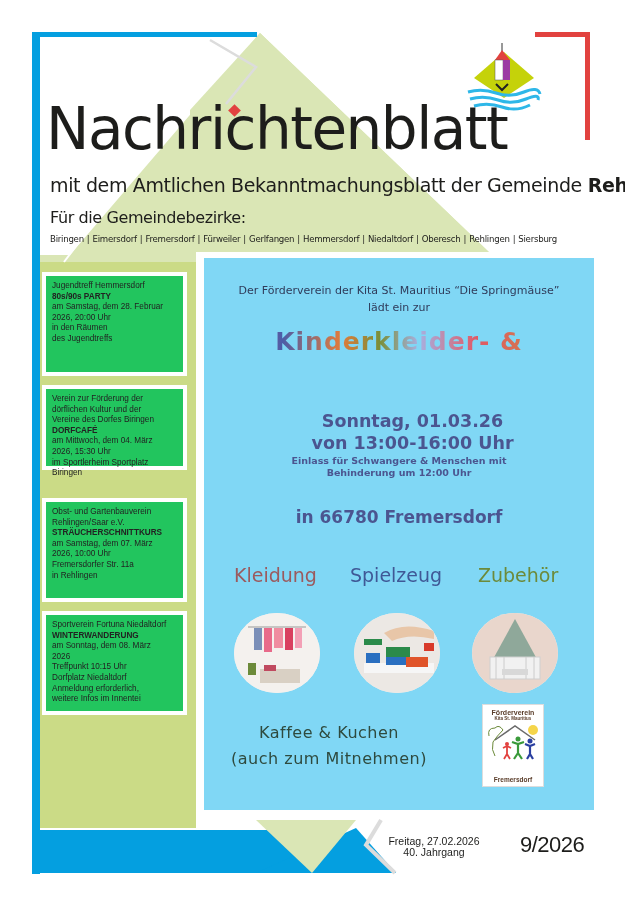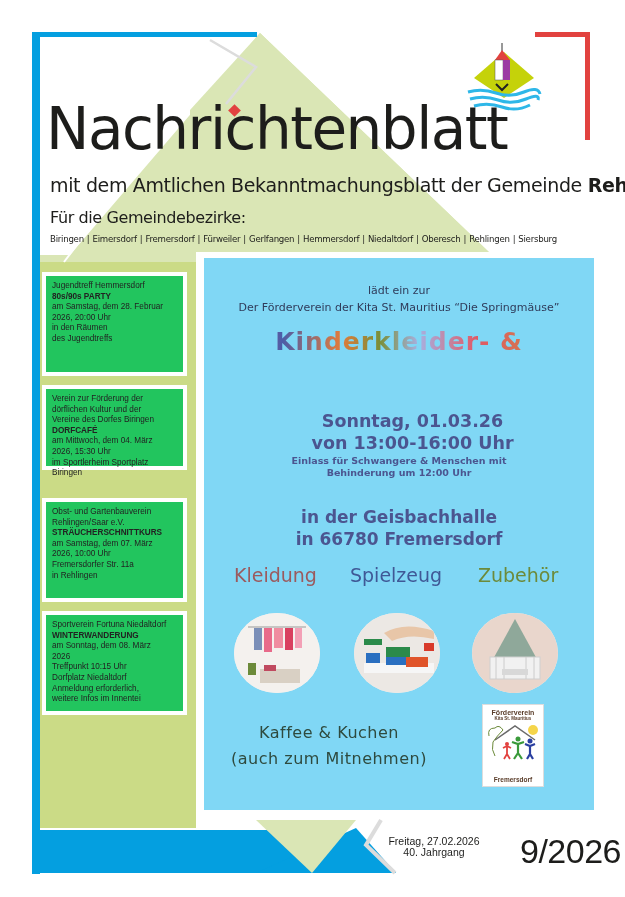--- a/index.html
+++ b/index.html
@@ -62,21 +62,21 @@
   .logo-box .l1 { font-size:7px; font-weight:bold; color:#5a3d2a; margin-top:4px; }
   .logo-box .l2 { font-size:4.5px; font-weight:bold; color:#5a3d2a; }
   .logo-box .l3 { font-size:6.5px; font-weight:bold; color:#5a3d2a; position:absolute; bottom:3px; width:100%; }
 
   .footer-date {
     position:absolute; left:376px; top:836px; width:116px; text-align:center;
     font-size:10.5px; line-height:11px; color:#1d1d1b;
   }
   .issue {
     position:absolute; left:520px; top:832px;
-    font-size:34px; color:#1d1d1b; letter-spacing:-0.5px;
+    font-size:22px; color:#1d1d1b; letter-spacing:-0.5px;
   }
 </style>
 </head>
 <body>
 
 <svg id="bg-svg" viewBox="0 0 625 897">
 
   <polygon points="260,33 492,255 190,255 190,110" fill="#dae6b5"></polygon>
   <polygon points="260,33 492,255 40,255 40,290" fill="#dae6b5"></polygon>
 
@@ -170,40 +170,39 @@
     <span>Treffpunkt 10:15 Uhr</span>
     <span>Dorfplatz Niedaltdorf</span>
     <span>Anmeldung erforderlich,</span>
     <span>weitere Infos im Innentei</span>
   </div>
 </div>
 
 <div class="poster-frame"></div>
 <div class="poster">
   <div class="p-text hand intro">
+    <div>Der Förderverein der Kita St. Mauritius “Die Springmäuse”</div>
     <div>lädt ein zur</div>
-    <div>Der Förderverein der Kita St. Mauritius “Die Springmäuse”</div>
   </div>
 
   <div class="p-text bigtitle">
     <div style="color:#e0705a;background:linear-gradient(90deg,#a7b0e0 0%,#a7b0e0 8%,#d6506a 8%,#4b5da8 20%,#e27a3a 35%,#7a8f3a 45%,#a7b0e0 55%,#e05a66 70%,#d17a4a 85%,#a65060 100%);-webkit-background-clip:text;background-clip:text;-webkit-text-fill-color:transparent;">Kinderkleider- &amp;</div>
   </div>
 
   <div class="p-text hand date">
     <div>Sonntag, 01.03.26</div>
     <div>von 13:00-16:00 Uhr</div>
   </div>
 
   <div class="p-text hand einlass">
     <div>Einlass für Schwangere &amp; Menschen mit</div>
     <div>Behinderung um 12:00 Uhr</div>
   </div>
 
   <div class="p-text hand venue">
-    <div>in der Geisbachhalle</div>
     <div>in 66780 Fremersdorf</div>
   </div>
 
   <div class="cat" style="left:30px;color:#9b5a5e;">Kleidung</div>
   <div class="cat" style="left:146px;color:#3f5896;">Spielzeug</div>
   <div class="cat" style="left:274px;color:#6c8a3a;">Zubehör</div>
 
   <div class="circle" style="left:30px;">
     <svg width="86" height="80" viewBox="0 0 86 80">
       <rect width="86" height="80" fill="#f4f1ee"></rect>

